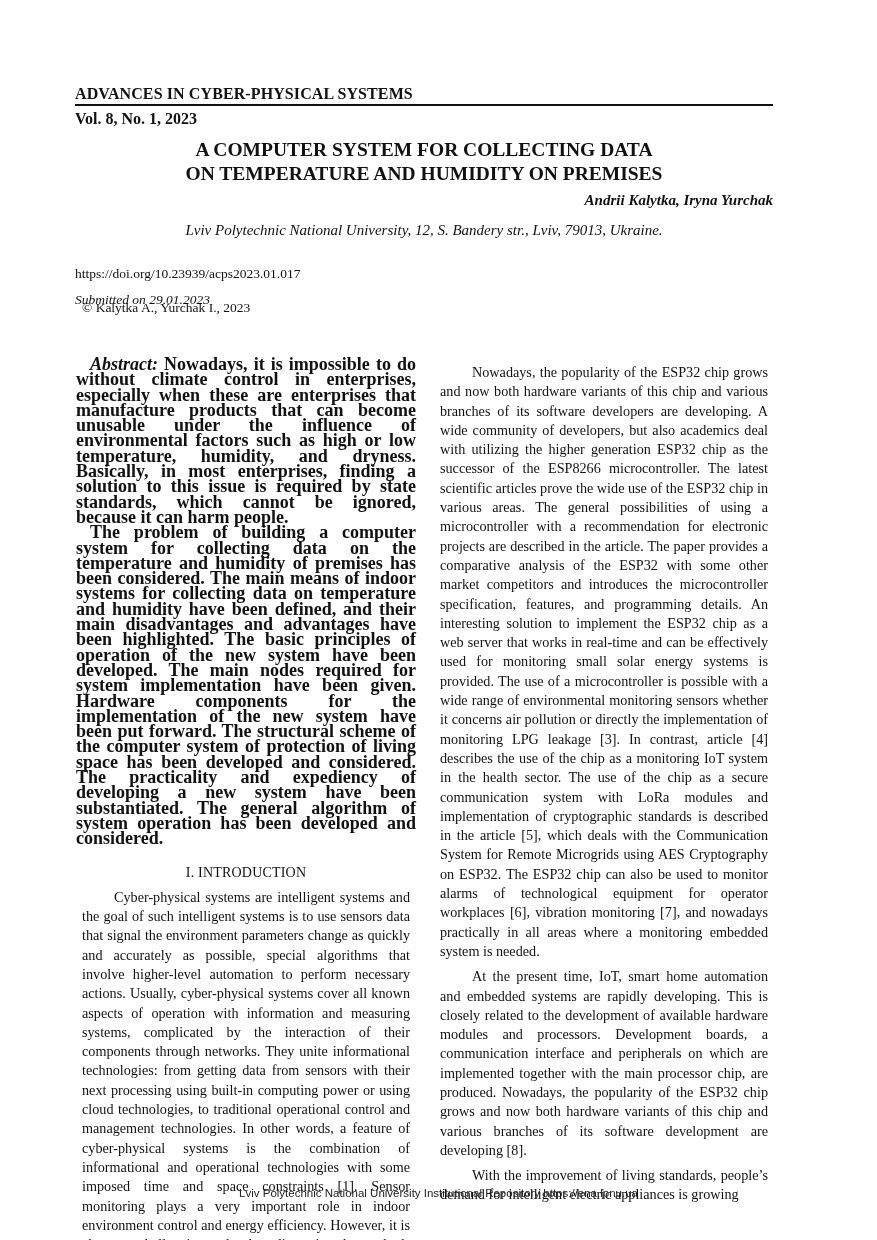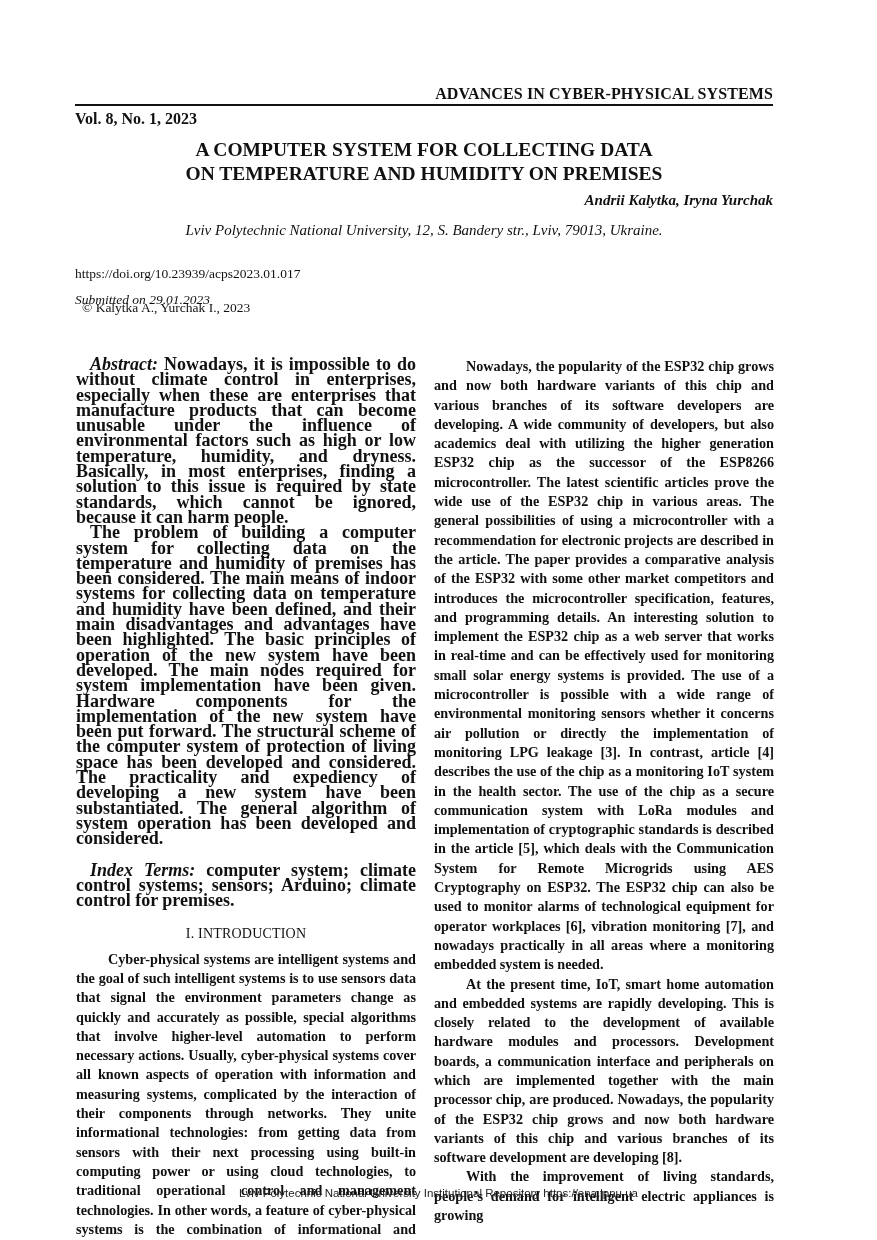--- a/index.html
+++ b/index.html
@@ -2,21 +2,21 @@
 <html><head>
 <meta charset="utf-8">
 <style>
   html, body { margin: 0; padding: 0; background: #ffffff; }
   body {
     width: 877px; height: 1240px; position: relative; overflow: hidden;
     font-family: "Liberation Serif", "DejaVu Serif", serif; color: #111;
   }
   .journal {
     position: absolute; left: 75px; width: 698px; top: 85px;
-    text-align: right; font-weight: bold; font-size: 16px; letter-spacing: 0.1px;
+    text-align: left; font-weight: bold; font-size: 16px; letter-spacing: 0.1px;
   }
   .rule {
     position: absolute; left: 75px; width: 698px; top: 104px; height: 2px; background: #111;
   }
   .vol {
     position: absolute; left: 75px; top: 110px; font-weight: bold; font-size: 16px;
   }
   .title {
     position: absolute; left: 75px; width: 698px; top: 138px;
     text-align: center; font-weight: bold; font-size: 19.5px; line-height: 24px;
@@ -37,21 +37,21 @@
   .col { position: absolute; width: 340px; font-size: 14.2px; line-height: 19.3px; text-align: justify; hyphens: manual; }
   .col-left { left: 76px; top: 357px; }
   .col-right { left: 434px; top: 357px; }
 
   .abstract p { margin: 0; font-weight: bold; font-size: 18px; line-height: 15.3px; text-indent: 14px; }
   .abstract .label { font-style: italic; }
   .index-terms { margin-top: 16px !important; }
   .section-head {
     text-align: center; font-size: 14px; margin: 16px 0 6px 0; letter-spacing: 0.2px;
   }
-  .body-text p { margin: 0; text-indent: 32px; font-weight: bold; }
+  .body-text p { margin: 6px; text-indent: 32px; }
 
   .footer {
     position: absolute; left: 0; width: 877px; top: 1187px;
     text-align: center; font-family: "Liberation Sans", "DejaVu Sans", sans-serif;
     font-size: 11.5px; color: #222;
   }
 </style>
 </head>
 <body>
 
@@ -71,21 +71,20 @@
 </div>
 
 <div class="meta doi">https://doi.org/10.23939/acps2023.01.017</div>
 <div class="meta submitted">Submitted on 29.01.2023</div>
 <div class="meta copyright">© Kalytka A., Yurchak I., 2023</div>
 
 <div class="col col-left">
   <div class="abstract">
     <p><span class="label">Abstract:</span><span> Nowadays, it is impossible to do without climate control in enterprises, especially when these are enterprises that manufacture products that can become unusable under the influence of environmental factors such as high or low temperature, humidity, and dryness. Basically, in most enterprises, finding a solution to this issue is required by state standards, which cannot be ignored, because it can harm people.</span></p>
     <p>The problem of building a computer system for collecting data on the temperature and humidity of premises has been considered. The main means of indoor systems for collecting data on temperature and humidity have been defined, and their main disadvantages and advantages have been highlighted. The basic principles of operation of the new system have been developed. The main nodes required for system implementation have been given. Hardware components for the implementation of the new system have been put forward. The structural scheme of the computer system of protection of living space has been developed and considered. The practicality and expediency of developing a new system have been substantiated. The general algorithm of system operation has been developed and considered.</p>
-    <p class="index-terms"><span class="label">Index Terms:</span><span> computer system; climate control systems; sensors; Arduino; climate control for premises.</span></p>
   </div>
 
   <div class="section-head">I. INTRODUCTION</div>
 
   <div class="body-text">
     <p>Cyber-physical systems are intelligent systems and the goal of such intelligent systems is to use sensors data that signal the environment parameters change as quickly and accurately as possible, special algorithms that involve higher-level automation to perform necessary actions. Usually, cyber-physical systems cover all known aspects of operation with information and measuring systems, complicated by the interaction of their components through networks. They unite informational technologies: from getting data from sensors with their next processing using built-in computing power or using cloud technologies, to traditional operational control and management technologies. In other words, a feature of cyber-physical systems is the combination of informational and operational technologies with some imposed time and space constraints [1]. Sensor monitoring plays a very important role in indoor environment control and energy efficiency. However, it is always a challenging task when discussing the methods and strategy for sensor deployment, considering its numbers and locations [2].</p>
   </div>
 </div>
 
 <div class="col col-right body-text">

